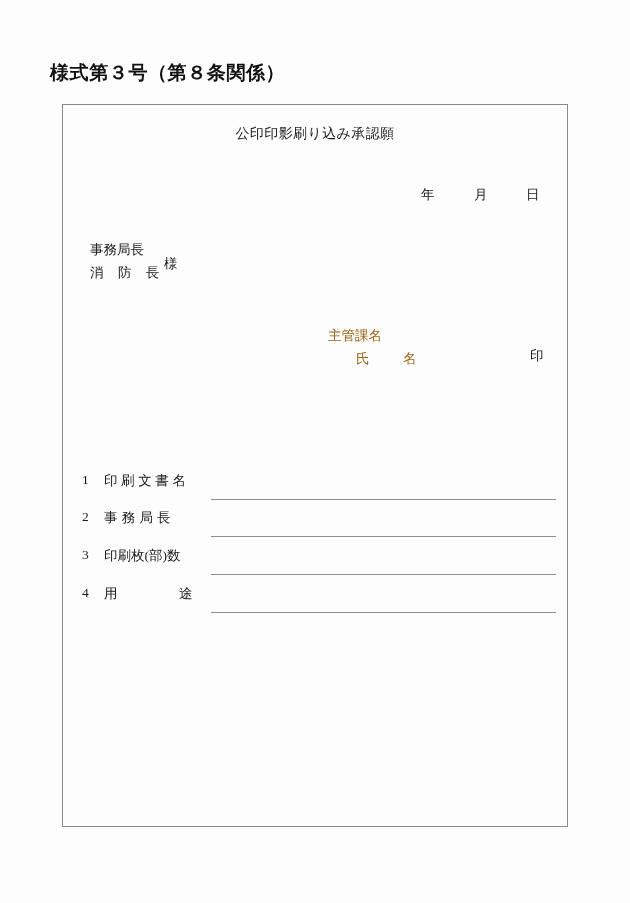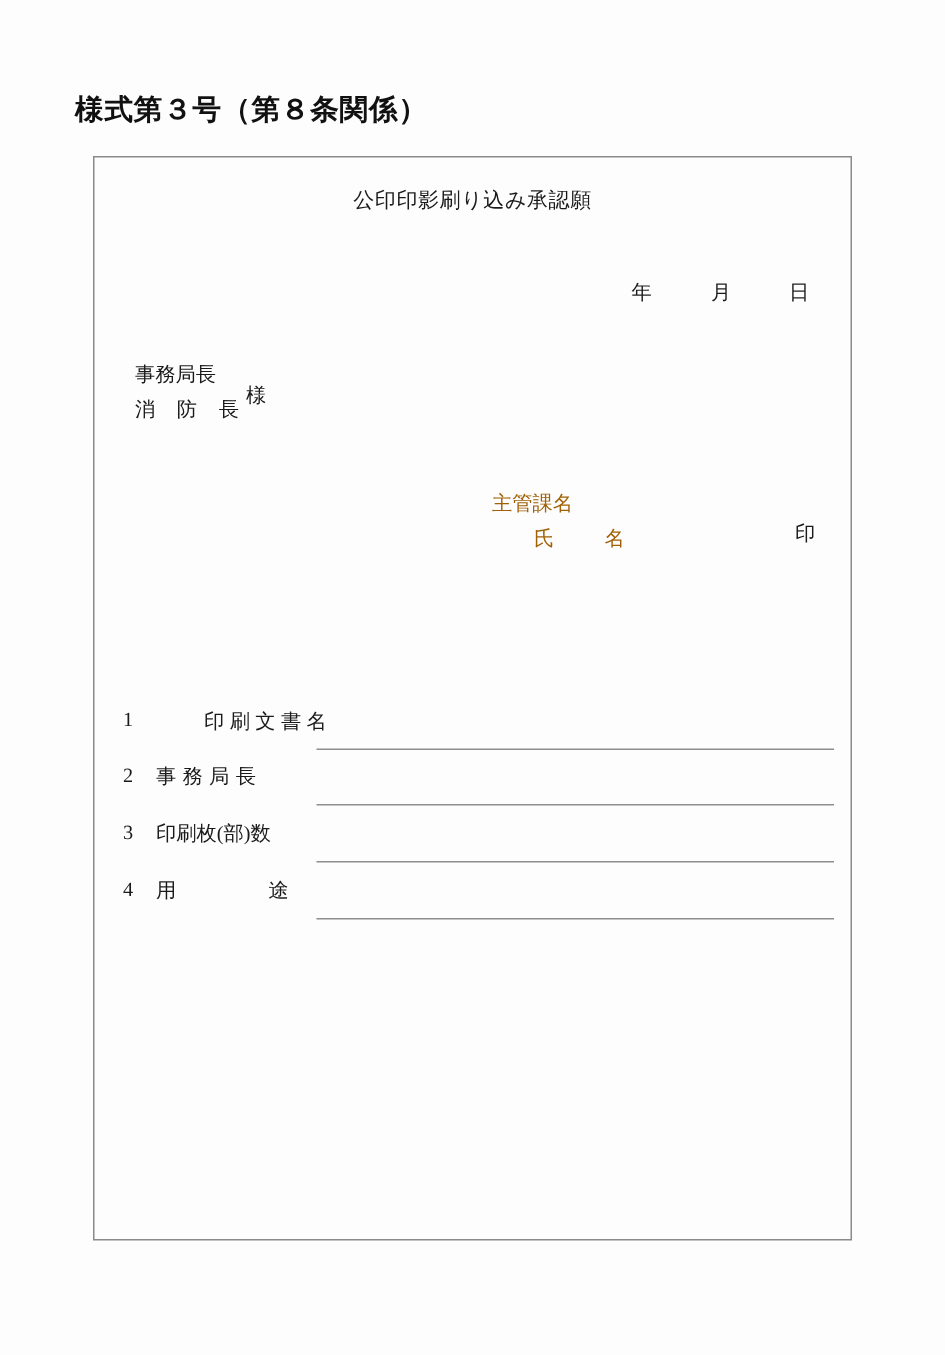--- a/index.html
+++ b/index.html
@@ -157,21 +157,21 @@
     color: #1a1a1a;
   }
   .item-label {
     position: absolute;
     left: 41px;
     top: 0;
     font-size: 13.5px;
     color: #1a1a1a;
     white-space: nowrap;
   }
-  .sp-wide   { letter-spacing: 3.6px; margin-left: 32px; }
+  .sp-wide   { letter-spacing: 3.6px; }
   .sp-wider  { letter-spacing: 4.2px; }
   .sp-none   { letter-spacing: 0px; }
   .sp-widest { letter-spacing: 24px; font-family: Liberation Serif, serif; }
 
   .item-rule {
     position: absolute;
     left: 148px;
     top: 27px;
     width: 345px;
     height: 0;

